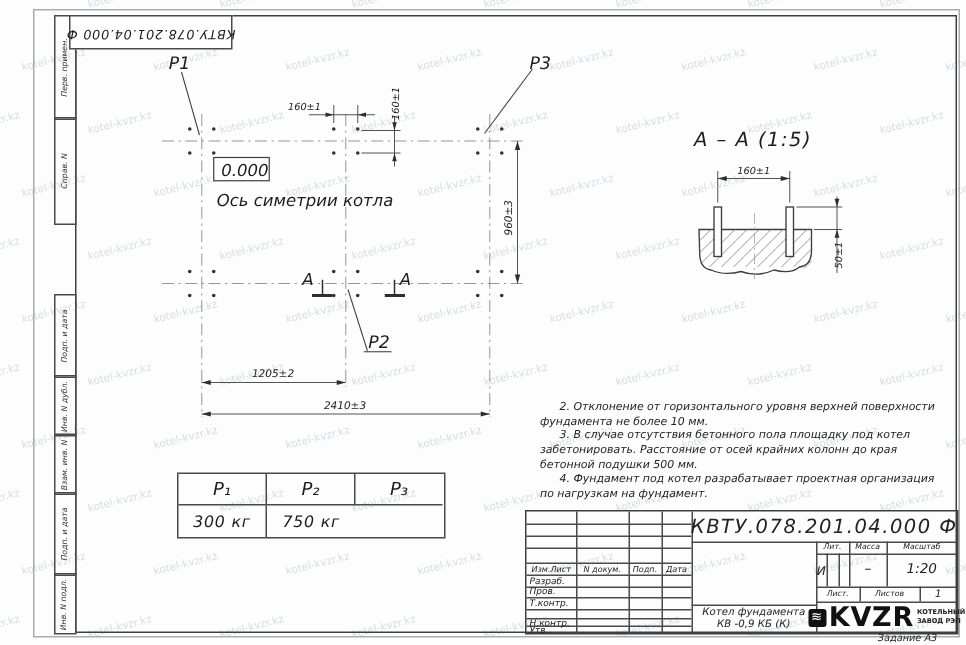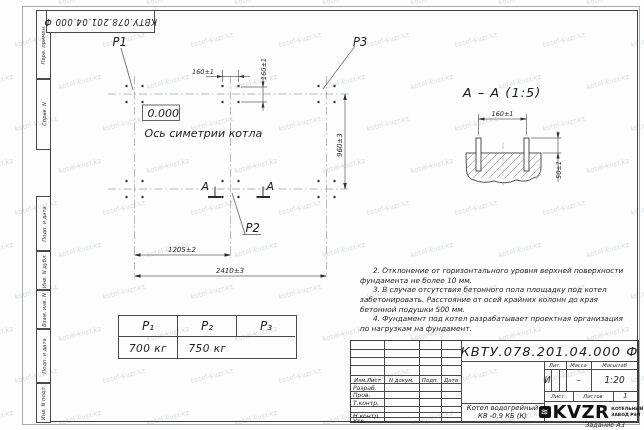--- a/index.html
+++ b/index.html
@@ -306,21 +306,21 @@
       <path d="M558 153 L556.4 158.5 L559.6 158.5 Z"></path>
   </g>
   <text class="t65" x="502.5" y="116" text-anchor="middle">160±1</text>
   <text class="t65" x="561" y="179" transform="rotate(-90 561 179)">50±1</text>
 </svg>
 
 <div class="abs ltable">
   <div class="ltc lth">P₁</div>
   <div class="ltc lth">P₂</div>
   <div class="ltc lth last">P₃</div>
-  <div class="ltc ltv bot">700 кг</div>
+  <div class="ltc ltv bot">300 кг</div>
   <div class="ltc ltv bot last">750 кг</div>
 </div>
 
 <div class="abs notes">
   <p class="note">2. Отклонение от горизонтального уровня верхней поверхности фундамента не более 10 мм.</p>
   <p class="note">3. В случае отсутствия бетонного пола площадку под котел забетонировать. Расстояние от осей крайних колонн до края бетонной подушки 500 мм.</p>
   <p class="note">4. Фундамент под котел разрабатывает проектная организация по нагрузкам на фундамент.</p>
 </div>
 
 <div class="abs tblock">
@@ -356,21 +356,21 @@
   <div class="tbl f54" style="left:34px;top:35px;width:33px;height:7px">N докум.</div>
   <div class="tbl f54" style="left:69px;top:35px;width:20px;height:7px">Подп.</div>
   <div class="tbl f54" style="left:91px;top:35px;width:18px;height:7px">Дата</div>
   <div class="tbl f6" style="left:2px;top:43px;width:30px;height:6px;justify-content:flex-start">Разраб.</div>
   <div class="tbl f6" style="left:2px;top:50.5px;width:30px;height:6px;justify-content:flex-start">Пров.</div>
   <div class="tbl f6" style="left:2px;top:58px;width:30px;height:6px;justify-content:flex-start">Т.контр.</div>
   <div class="tbl f6" style="left:2px;top:71.5px;width:30px;height:5px;justify-content:flex-start">Н.контр.</div>
   <div class="tbl f6" style="left:2px;top:76.5px;width:30px;height:5px;justify-content:flex-start">Утв.</div>
 
   <div class="tbl docnum" style="left:110px;top:0;width:177px;height:20px">КВТУ.078.201.04.000  Ф</div>
-  <div class="tbl f68" style="left:112px;top:63px;width:79px;height:8px">Котел водогрейный</div>
+  <div class="tbl f68" style="left:112px;top:63px;width:79px;height:8px">Котел фундамента</div>
   <div class="tbl f68" style="left:112px;top:71px;width:79px;height:8px">КВ -0,9  КБ  (К)</div>
   <div class="tbl f52" style="left:193px;top:20px;width:22px;height:8px">Лит.</div>
   <div class="tbl f52" style="left:215px;top:20px;width:25px;height:8px">Масса</div>
   <div class="tbl f52" style="left:240px;top:20px;width:47px;height:8px">Масштаб</div>
   <div class="tbl f8" style="left:193px;top:28px;width:7px;height:22px">И</div>
   <div class="tbl f9" style="left:215px;top:28px;width:25px;height:22px">–</div>
   <div class="tbl f9" style="left:240px;top:28px;width:47px;height:22px">1:20</div>
   <div class="tbl f52" style="left:193px;top:50px;width:29px;height:10px">Лист.</div>
   <div class="tbl f52" style="left:222px;top:50px;width:40px;height:10px">Листов</div>
   <div class="tbl f68" style="left:262px;top:50px;width:25px;height:10px">1</div>

